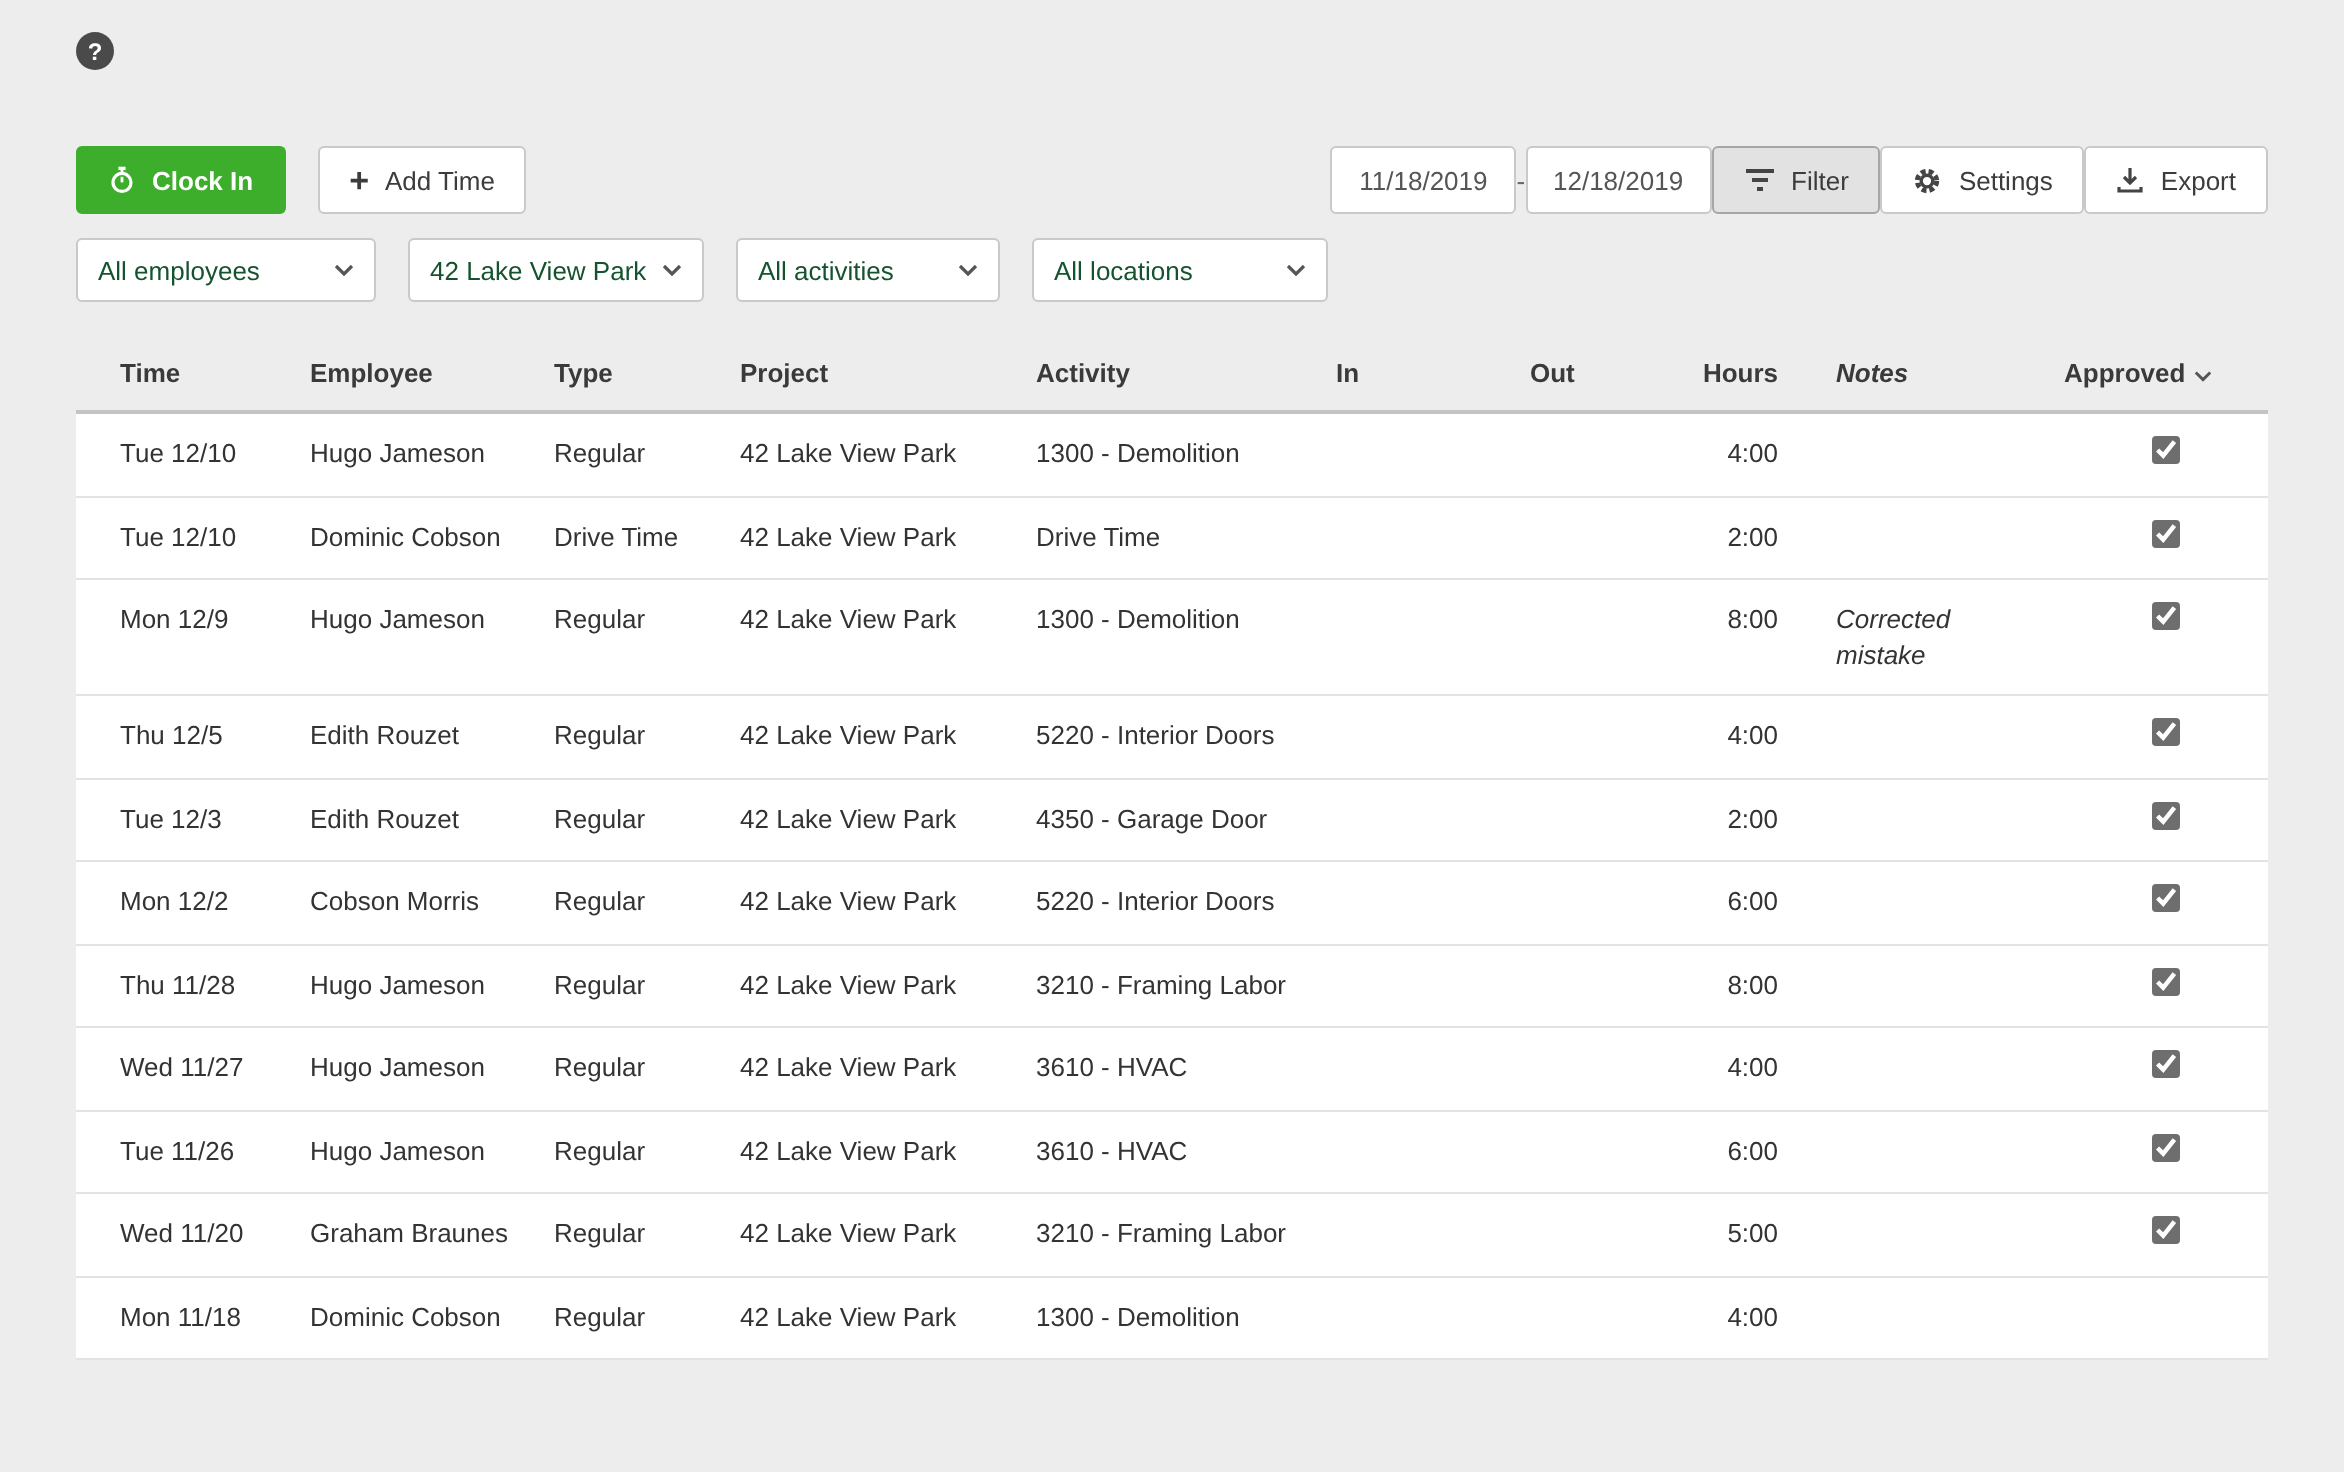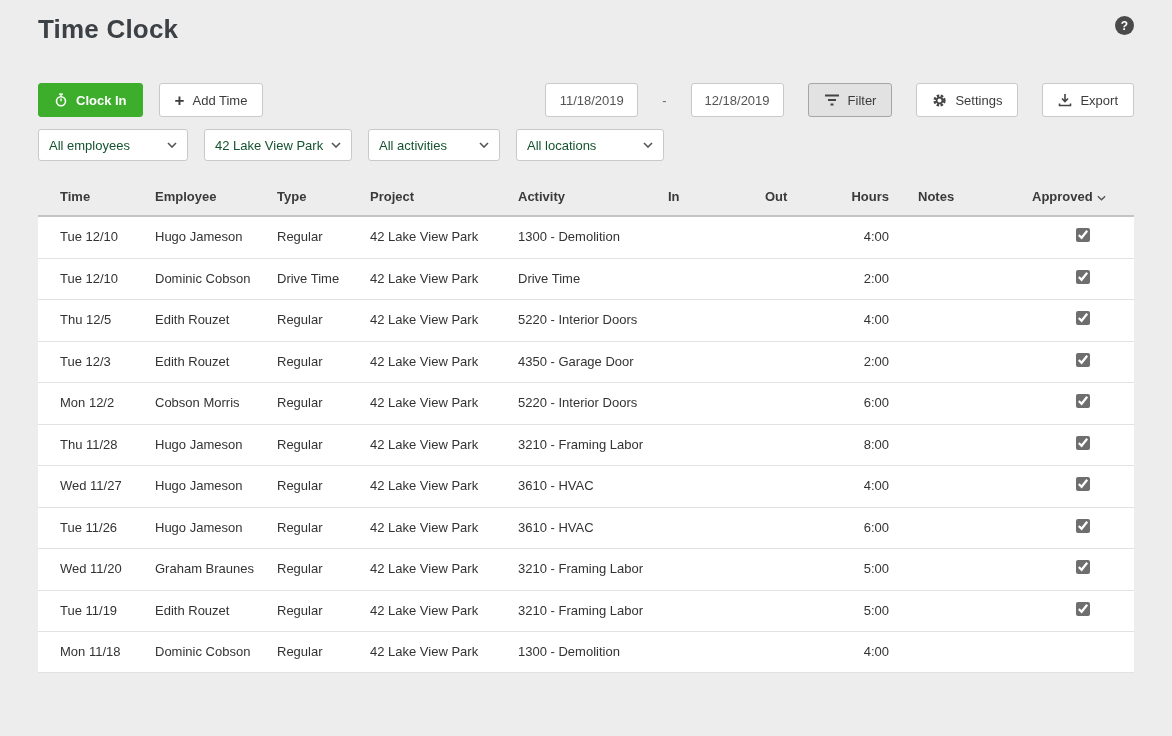--- a/index.html
+++ b/index.html
@@ -68,21 +68,21 @@
   }
   .btn-active {
     background: #e2e2e2;
     border-color: #a6a6a6;
   }
   .plus-glyph { font-size: 17px; font-weight: bold; line-height: 1; color: #3c3c3c; }
   .toolbar-right {
     margin-left: auto;
     display: flex;
     align-items: center;
-    gap: 24px;
+    gap: 0;
   }
   .date-input {
     width: 93px;
     height: 34px;
     border: 1px solid #c9c9c9;
     border-radius: 3px;
     background: #ffffff;
     text-align: center;
     font-family: inherit;
     font-size: 13px;
@@ -133,39 +133,38 @@
   tbody td {
     background: #ffffff;
     border-bottom: 1px solid #e2e2e2;
     padding: 11px 6px 11px 0;
     vertical-align: top;
     color: #333333;
     line-height: 1.35;
   }
   th.c-date, td.c-date { padding-left: 22px; }
   th.c-hours, td.c-hours { text-align: right; padding-right: 8px; }
-  th.c-notes, td.c-notes { padding-left: 21px; padding-right: 26px; }
+  th.c-notes, td.c-notes { padding-left: 21px; padding-right: 26px; font-style: italic; }
   th.c-approved, td.c-approved { text-align: right; padding-right: 44px; }
   th.c-approved { white-space: nowrap; }
   td.c-approved input[type="checkbox"] {
     width: 14px; height: 14px;
     accent-color: #6e6e6e;
     cursor: pointer;
     margin: 0;
   }
   .sort-chev { margin-left: 4px; vertical-align: middle; }
   .icon { display: inline-flex; align-items: center; }
 </style>
 </head>
 <body>
 
 <div class="page">
 
   <div class="page-header">
-    <div class="page-title">Time Clock</div>
     <div class="help-btn">?</div>
   </div>
 
   <div class="toolbar">
     <button class="btn btn-green">
       <span class="icon">
         <svg width="14" height="14" viewBox="0 0 14 14">
           <circle cx="7" cy="8.2" r="4.5" fill="none" stroke="#ffffff" stroke-width="1.6"></circle>
           <line x1="7" y1="8.2" x2="7" y2="5.4" stroke="#ffffff" stroke-width="1.4"></line>
           <line x1="5.2" y1="1.2" x2="8.8" y2="1.2" stroke="#ffffff" stroke-width="1.7"></line>
@@ -304,20 +303,32 @@
     <td>Drive Time</td>
     <td>42 Lake View Park</td>
     <td>Drive Time</td>
     <td></td>
     <td></td>
     <td class="c-hours">2:00</td>
     <td class="c-notes"></td>
     <td class="c-approved"><input type="checkbox" checked="" style=""></td>
   </tr>
 
+  <tr>
+    <td class="c-date">Mon 12/9</td>
+    <td>Hugo Jameson</td>
+    <td>Regular</td>
+    <td>42 Lake View Park</td>
+    <td>1300 - Demolition</td>
+    <td></td>
+    <td></td>
+    <td class="c-hours">8:00</td>
+    <td class="c-notes">Corrected mistake</td>
+    <td class="c-approved"><input type="checkbox" checked="" style=""></td>
+  </tr>
 
   <tr>
     <td class="c-date">Thu 12/5</td>
     <td>Edith Rouzet</td>
     <td>Regular</td>
     <td>42 Lake View Park</td>
     <td>5220 - Interior Doors</td>
     <td></td>
     <td></td>
     <td class="c-hours">4:00</td>
@@ -397,32 +408,20 @@
     <td>Regular</td>
     <td>42 Lake View Park</td>
     <td>3210 - Framing Labor</td>
     <td></td>
     <td></td>
     <td class="c-hours">5:00</td>
     <td class="c-notes"></td>
     <td class="c-approved"><input type="checkbox" checked="" style=""></td>
   </tr>
 
-  <tr>
-    <td class="c-date">Tue 11/19</td>
-    <td>Edith Rouzet</td>
-    <td>Regular</td>
-    <td>42 Lake View Park</td>
-    <td>3210 - Framing Labor</td>
-    <td></td>
-    <td></td>
-    <td class="c-hours">5:00</td>
-    <td class="c-notes"></td>
-    <td class="c-approved"><input type="checkbox" checked="" style=""></td>
-  </tr>
 
   <tr>
     <td class="c-date">Mon 11/18</td>
     <td>Dominic Cobson</td>
     <td>Regular</td>
     <td>42 Lake View Park</td>
     <td>1300 - Demolition</td>
     <td></td>
     <td></td>
     <td class="c-hours">4:00</td>

